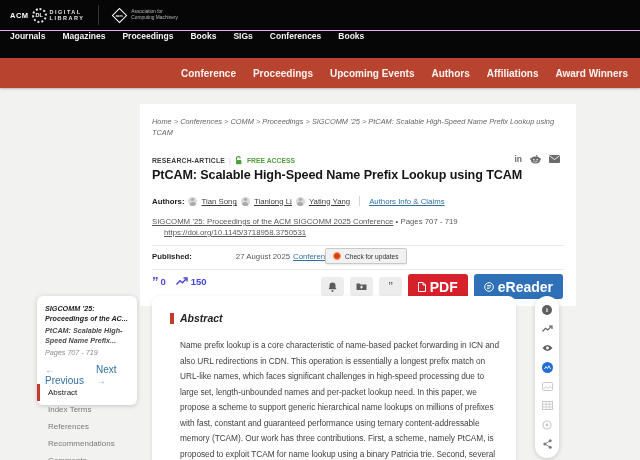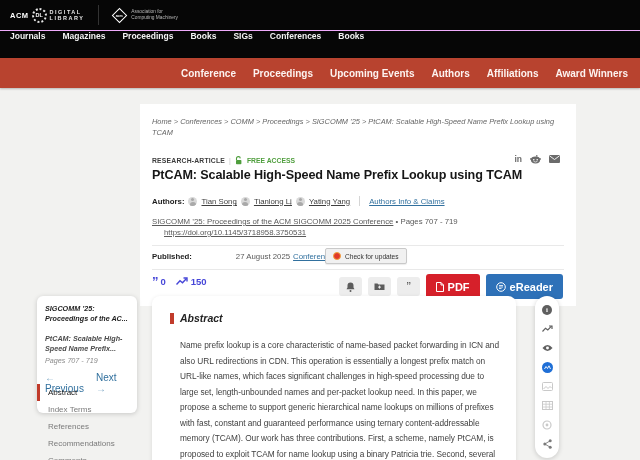--- a/index.html
+++ b/index.html
@@ -66,28 +66,28 @@
   .pub-history { color:#31709e; text-decoration:underline; cursor:pointer; }
   .check-updates { position:absolute; left:185px; top:144px; display:flex; align-items:center; gap:4px; background:#f1f1f1; border:1px solid #c9c9c9; border-radius:2px; padding:3px 7px; cursor:pointer; box-shadow:0 1px 1px rgba(0,0,0,.08); }
   .cfu-ball { width:8px; height:8px; border-radius:50%; background:#e0392a; border:1.5px solid #f2a33c; flex:none; }
   .check-updates span { font-size:6.6px; color:#333; }
 
   .metrics-row { position:absolute; left:12px; top:172px; display:flex; align-items:center; gap:10px; }
   .metric { display:flex; align-items:center; gap:3px; color:#4646d8; font-size:9.5px; font-weight:bold; }
   .quote-glyph { font-size:13px; line-height:8px; letter-spacing:-1px; }
   .actions-row { position:absolute; right:13px; top:170px; display:flex; align-items:center; gap:6px; }
   .icon-btn { width:23px; height:19px; background:#ededed; border:none; border-radius:3px; display:flex; align-items:center; justify-content:center; cursor:pointer; }
-  .cta-btn { height:25px; border:none; border-radius:3px; display:flex; align-items:center; justify-content:center; gap:4px; color:#fff; font-size:11px; font-weight:bold; padding:0 10px; cursor:pointer; font-family:"Liberation Sans", sans-serif; }
+  .cta-btn { height:25px; border:none; border-radius:3px; display:flex; align-items:center; justify-content:center; gap:4px; color:#fff; font-size:14px; font-weight:bold; padding:0 10px; cursor:pointer; font-family:"Liberation Sans", sans-serif; }
   .pdf-btn { background:#d6202a; }
   .ereader-btn { background:#2e71b8; }
 
   
   .mini-card { position:absolute; left:37px; top:296px; width:100px; background:#fff; border-radius:6px; box-shadow:0 1px 5px rgba(0,0,0,.18); padding:8px 8px 19px; }
   .mc-venue { font-size:7.2px; font-weight:bold; font-style:italic; color:#222; line-height:9.5px; }
-  .mc-title { font-size:7.2px; font-weight:bold; font-style:italic; color:#4a4a4a; line-height:9.5px; margin-top:11px; }
+  .mc-title { font-size:7.2px; font-weight:bold; font-style:italic; color:#4a4a4a; line-height:9.5px; margin-top:3px; }
   .mc-pages { font-size:7.2px; font-style:italic; color:#8a8a8a; margin-top:3px; }
   .mc-nav { display:flex; justify-content:space-between; margin-top:7px; }
   .mc-link { font-size:10px; color:#31709e; text-decoration:none; cursor:pointer; }
   .mc-arrow { color:#7fa8c6; }
 
   
   .section-nav { position:absolute; left:37px; top:384px; width:100px; }
   .sn-item { display:block; font-size:8px; color:#7a7a7a; padding:4px 0 4px 8px; border-left:3px solid transparent; cursor:pointer; text-decoration:none; }
   .sn-item.active { color:#181818; border-left-color:#c13b2b; font-weight:normal; }
 

